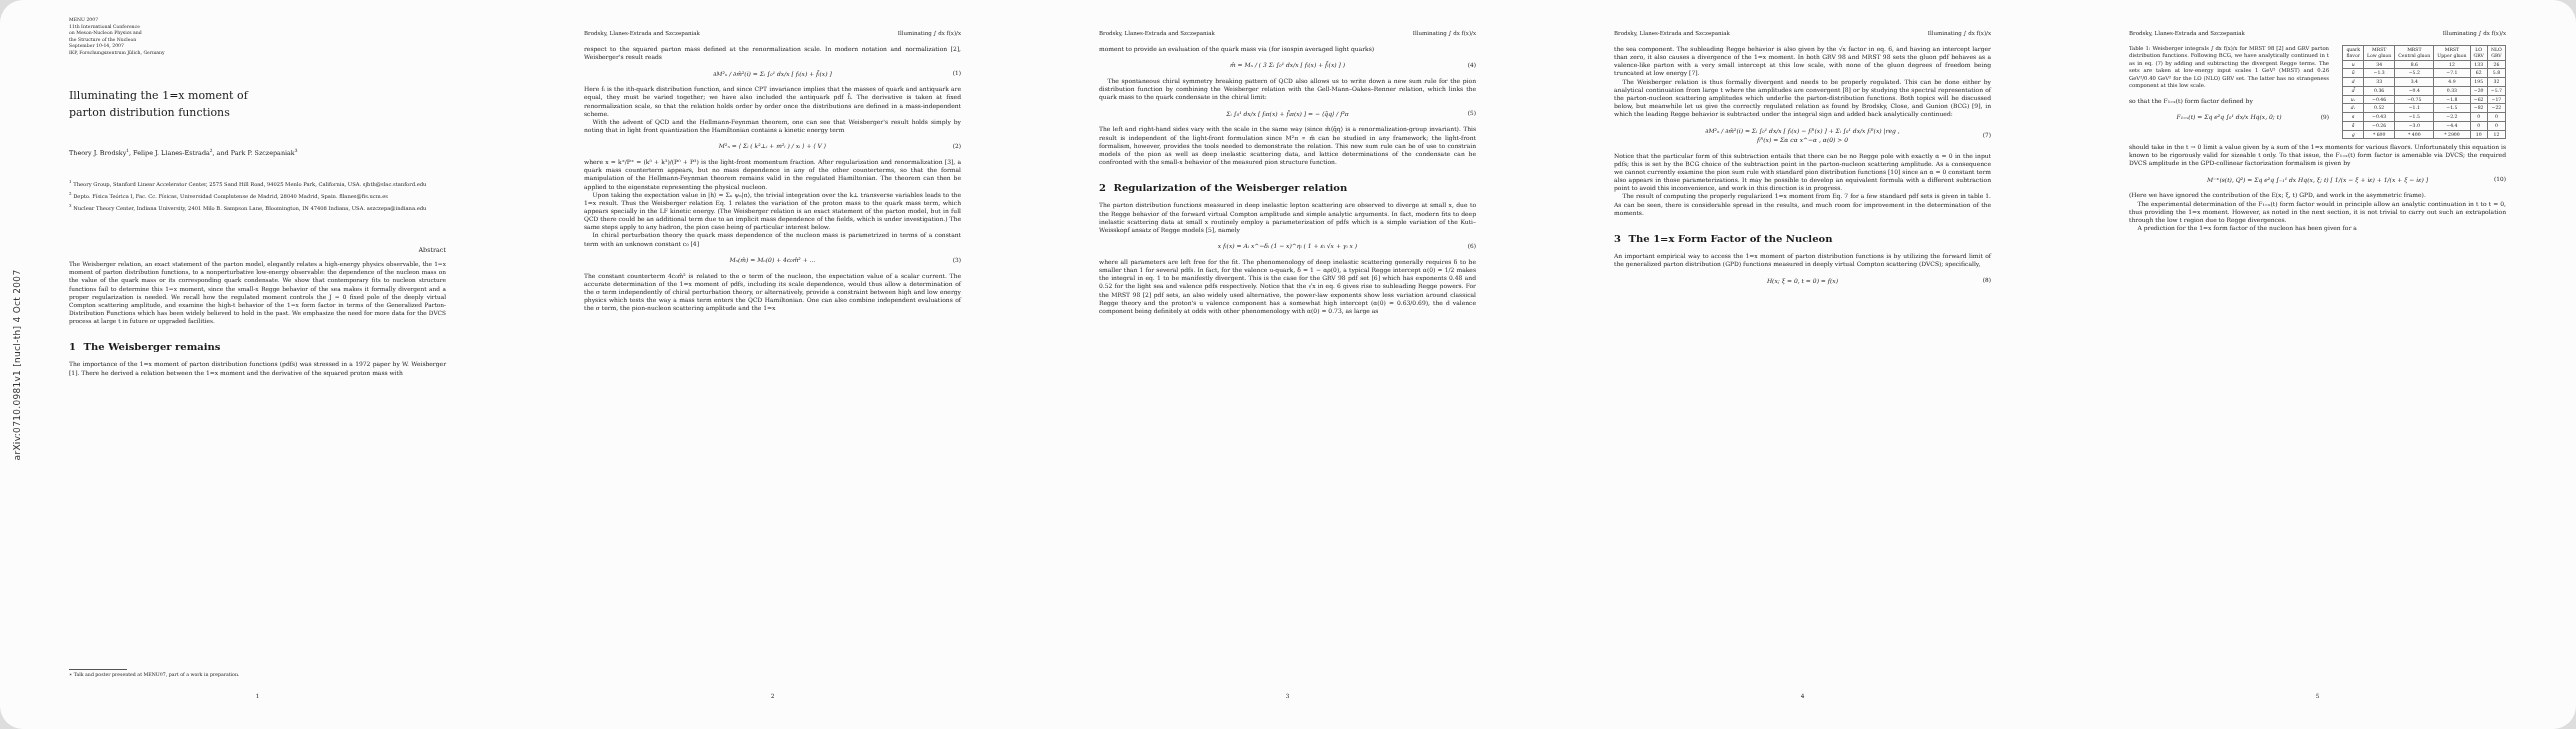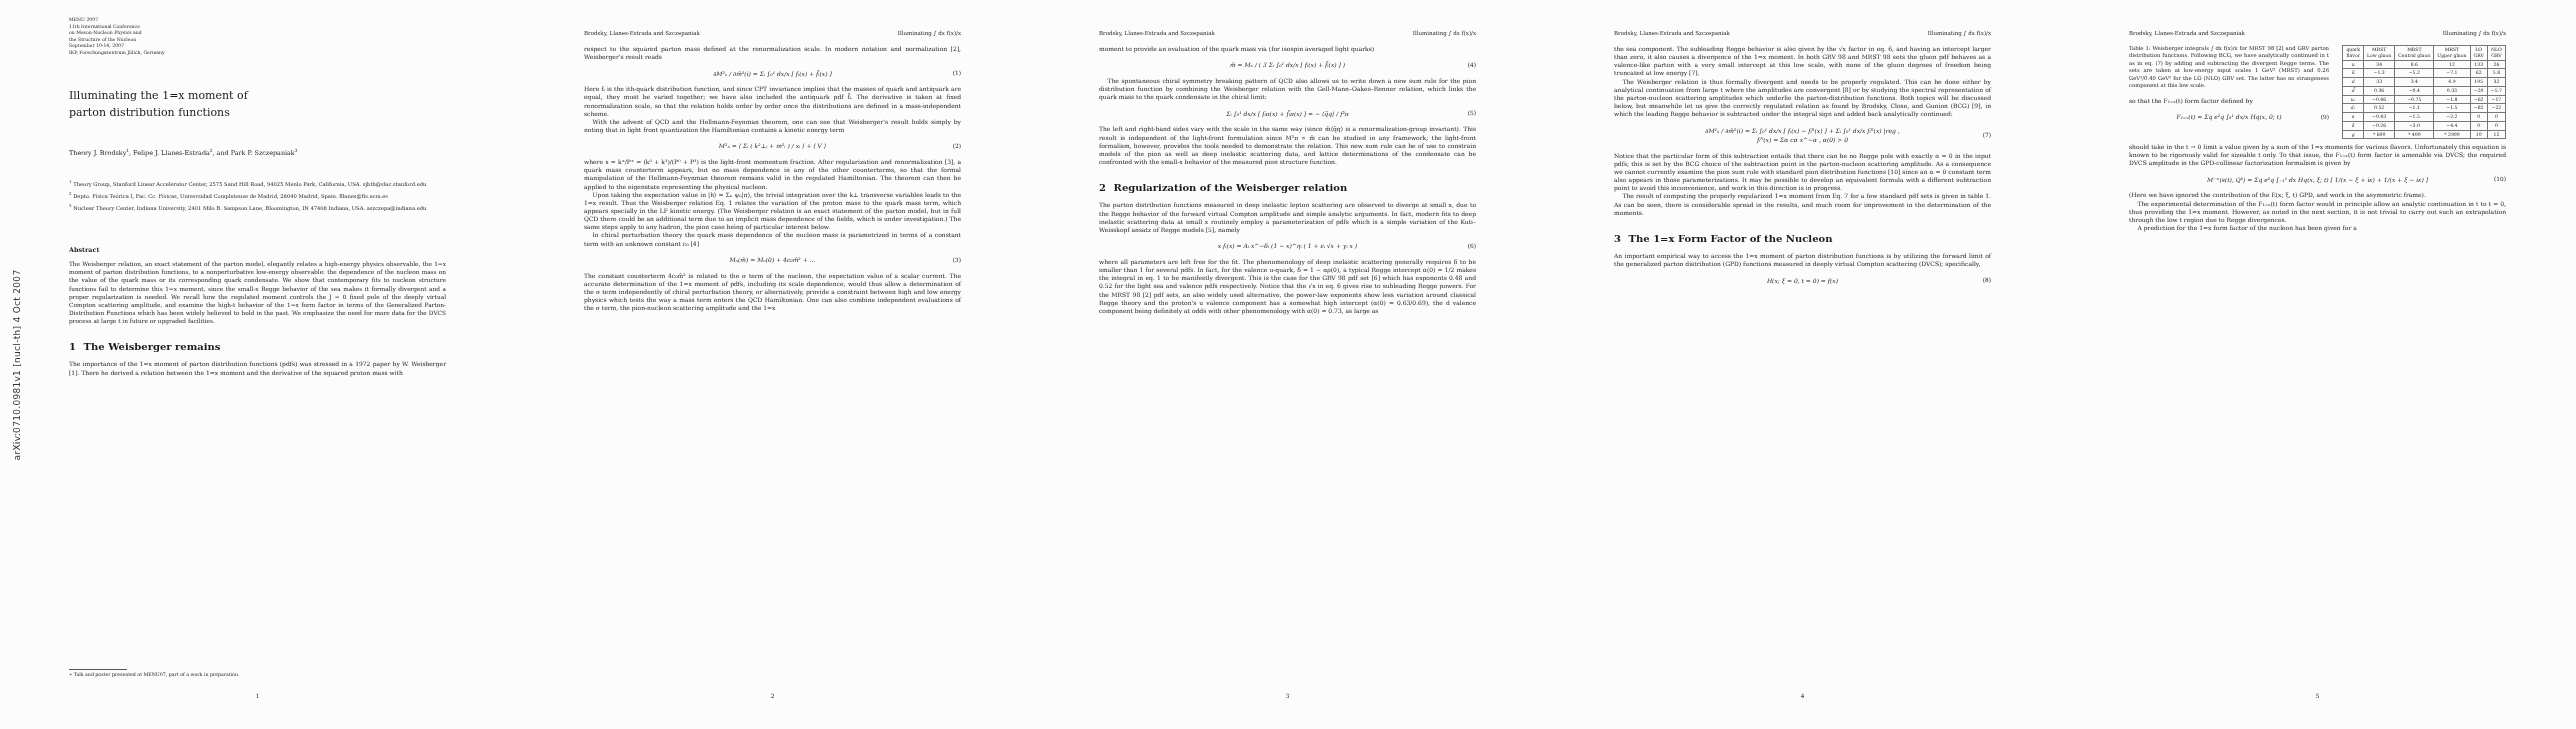--- a/index.html
+++ b/index.html
@@ -1,17 +1,17 @@
 <!DOCTYPE html>
 <html style="font-size:9.7px"><head>
 <meta charset="utf-8">
 <style>
   html,body{margin:0;padding:0;background:#dddddd;}
   .canvas{position:relative;width:2576px;height:729px;background:#fcfcfc;display:flex;color:#1b1b1b;
-          font-family:"DejaVu Serif","DejaVu Sans","Liberation Serif",serif;}
+          font-family:"DejaVu Serif","DejaVu Sans","Liberation Serif",serif;border-radius:23px;}
   .page{position:relative;width:515px;height:729px;flex:0 0 515px;padding:0 69px;box-sizing:border-box;overflow:hidden;}
 
   
   .rhead{position:absolute;top:30px;left:69px;right:69px;display:flex;justify-content:space-between;
          align-items:baseline;font-size:5.5px;color:#222;}
   .flow{padding-top:45px;}
 
   .body-text{margin:0;font-size:6px;line-height:1.36;text-align:justify;}
   .indent{text-indent:8.5px;}
   .noindent{text-indent:0;}
@@ -32,21 +32,21 @@
               white-space:nowrap;font-family:"DejaVu Sans","Liberation Sans",sans-serif;
               font-size:9px;letter-spacing:0.3px;color:#333;}
   .title{margin:32px 0 0;font-size:11px;font-weight:400;line-height:1.5;}
   .title-line{display:block;}
   .authors{margin-top:27px;font-size:6.4px;}
   .authors sup{font-size:4.3px;}
   .author-link{cursor:pointer;}
   .affils{margin-top:22px;font-size:5.2px;line-height:1.42;}
   .affil{margin-bottom:3px;}
   .affil sup{font-size:4px;}
-  .abs-head{margin-top:33px;text-align:left;font-size:6.4px;font-weight:bold;}
+  .abs-head{margin-top:33px;text-align:right;font-size:6.4px;font-weight:normal;}
   .abstract{margin-top:6.7px;font-size:5.8px;line-height:1.4;text-align:justify;}
   .footnote-block{position:absolute;left:69px;right:69px;bottom:52px;}
   .fn-rule{width:58px;border-top:0.6px solid #555;margin-bottom:2.4px;}
   .fn-text{font-size:4.7px;color:#222;}
 
   
   .p5-top{display:flex;gap:8.5px;margin-bottom:3.6px;}
   .p5-left{flex:0 0 200px;}
   .caption{margin:0 0 7.3px;font-size:5.3px;line-height:1.4;text-align:justify;}
   .p5-right{flex:1;}

